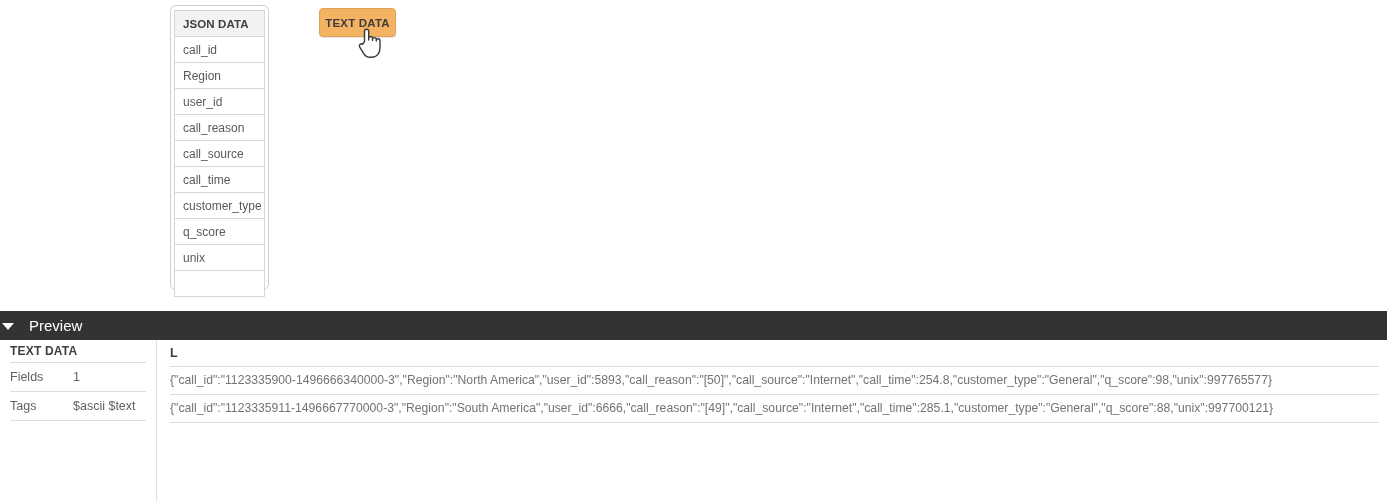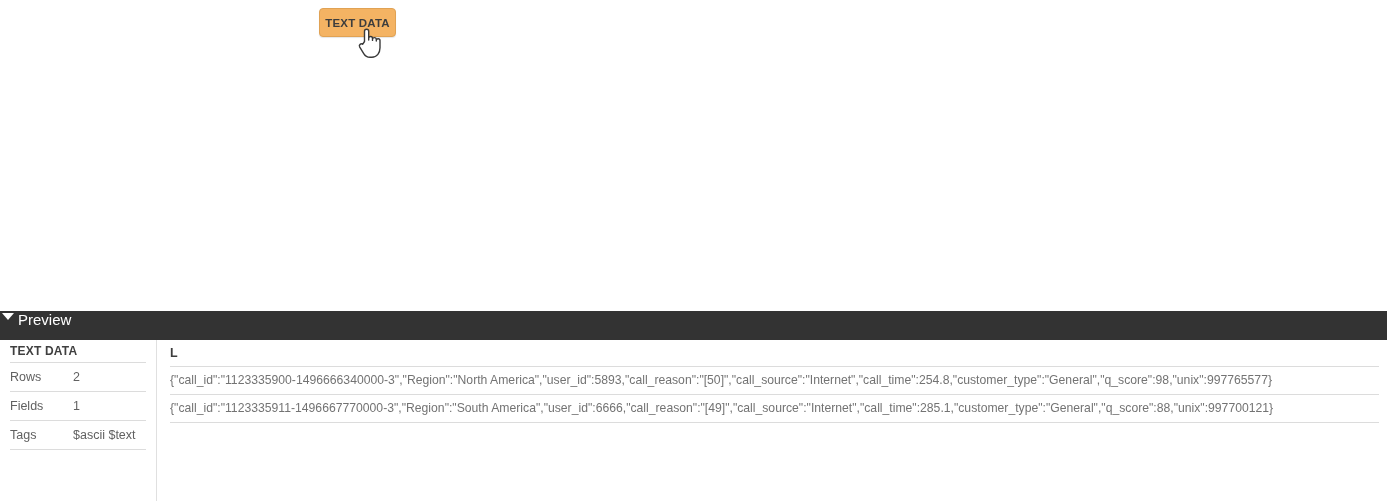--- a/index.html
+++ b/index.html
@@ -99,25 +99,26 @@
 
   
   #preview-bar {
     position: absolute;
     left: 0;
     top: 311px;
     width: 1387px;
     height: 29px;
     background: #333333;
     display: flex;
-    align-items: flex-start;
+    align-items: center;
     color: #ffffff;
     font-size: 15px;
     box-sizing: border-box;
     padding-left: 2px;
+    gap: 11px;
   }
   #preview-caret {
     width: 0; height: 0;
     border-left: 6px solid transparent;
     border-right: 6px solid transparent;
     border-top: 7px solid #ffffff;
     margin-right: 4px;
     margin-top: 2px;
   }
 
@@ -196,20 +197,35 @@
     color: #737373;
     white-space: nowrap;
     overflow: hidden;
   }
 </style>
 </head>
 <body>
 
 <div id="canvas-area">
 
+  <div id="json-data-box">
+    <div id="json-data-list">
+      <div class="json-row header">JSON DATA</div>
+      <div class="json-row">call_id</div>
+      <div class="json-row">Region</div>
+      <div class="json-row">user_id</div>
+      <div class="json-row">call_reason</div>
+      <div class="json-row">call_source</div>
+      <div class="json-row">call_time</div>
+      <div class="json-row">customer_type</div>
+      <div class="json-row">q_score</div>
+      <div class="json-row">unix</div>
+      <div class="json-row empty"></div>
+    </div>
+  </div>
 
   <div id="text-data-button">
     <span>TEXT DATA</span>
   </div>
 
   <svg id="pointer-cursor" viewBox="0 0 28 32" xmlns="http://www.w3.org/2000/svg">
     <path d="M9.5 14.5 V4.4 a2.1 2.1 0 0 1 4.2 0 V13 v-1.6 a1.9 1.9 0 0 1 3.8 0 V13.4 v-0.9
              a1.9 1.9 0 0 1 3.8 0 V14 v-0.4 a1.85 1.85 0 0 1 3.7 0 v7.2
              c0 4.9 -2.9 9.4 -8.1 9.4 h-2.0 c-3.0 0 -4.7 -1.3 -6.0 -3.4
              l-4.3 -7.0 a2.0 2.0 0 0 1 3.0 -2.5 z" fill="#ffffff" stroke="#3a3a3a" stroke-width="1.4" stroke-linejoin="round"></path>
@@ -220,24 +236,20 @@
 <div id="preview-bar">
   <div id="preview-caret"></div>
   <span>Preview</span>
 </div>
 
 <div id="preview-body">
 
   <div id="info-panel">
     <div class="info-title">TEXT DATA</div>
 
-    <div class="info-row">
-      <span class="info-key">Rows</span>
-      <span class="info-val">2</span>
-    </div>
     <div class="info-row">
       <span class="info-key">Fields</span>
       <span class="info-val">1</span>
     </div>
     <div class="info-row">
       <span class="info-key">Tags</span>
       <span class="info-val">$ascii $text</span>
     </div>
   </div>
 

